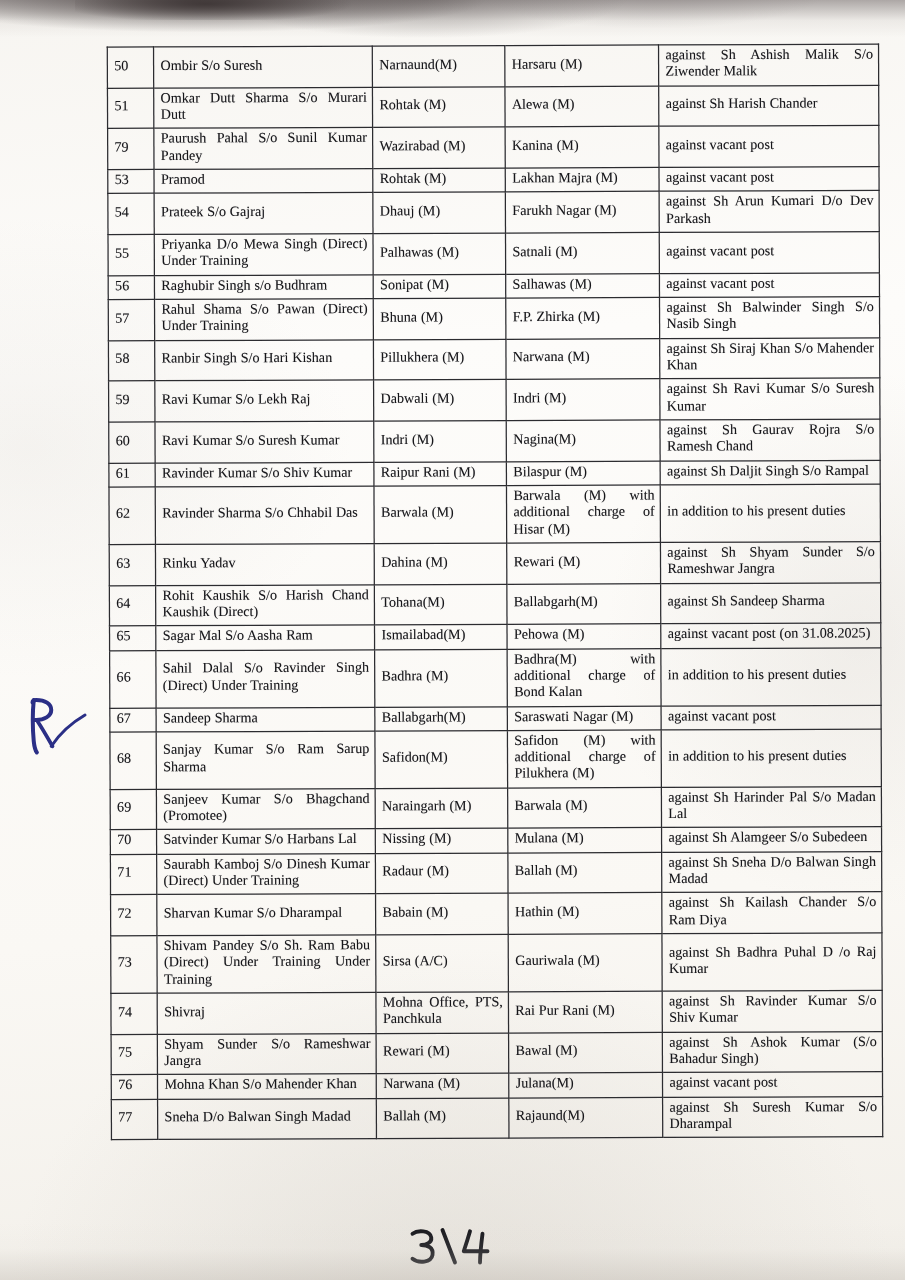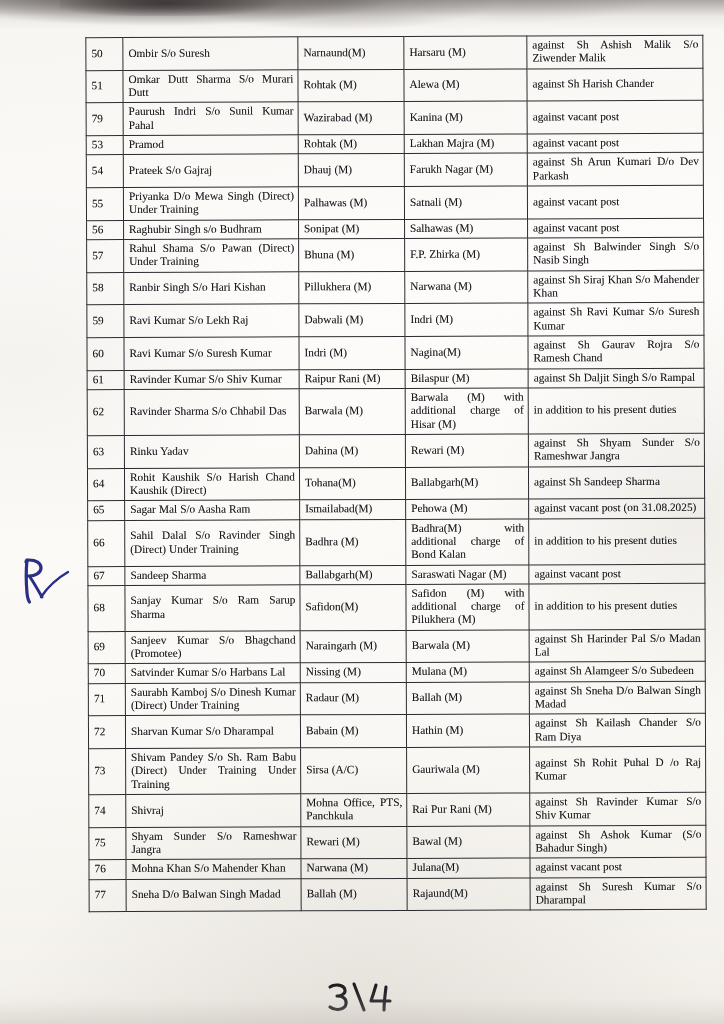--- a/index.html
+++ b/index.html
@@ -140,21 +140,21 @@
           </tr>
           <tr>
             <td class="c-sn">51</td>
             <td class="c-name">Omkar Dutt Sharma S/o Murari Dutt</td>
             <td class="c-from">Rohtak (M)</td>
             <td class="c-to">Alewa (M)</td>
             <td class="c-remark">against Sh Harish Chander</td>
           </tr>
           <tr>
             <td class="c-sn">79</td>
-            <td class="c-name">Paurush Indri S/o Sunil Kumar Pahal</td>
+            <td class="c-name">Paurush Pahal S/o Sunil Kumar Pandey</td>
             <td class="c-from">Wazirabad (M)</td>
             <td class="c-to">Kanina (M)</td>
             <td class="c-remark">against vacant post</td>
           </tr>
           <tr>
             <td class="c-sn">53</td>
             <td class="c-name">Pramod</td>
             <td class="c-from">Rohtak (M)</td>
             <td class="c-to">Lakhan Majra (M)</td>
             <td class="c-remark">against vacant post</td>
@@ -290,21 +290,21 @@
             <td class="c-name">Sharvan Kumar S/o Dharampal</td>
             <td class="c-from">Babain (M)</td>
             <td class="c-to">Hathin (M)</td>
             <td class="c-remark">against Sh Kailash Chander S/o Ram Diya</td>
           </tr>
           <tr>
             <td class="c-sn">73</td>
             <td class="c-name">Shivam Pandey S/o Sh. Ram Babu (Direct) Under Training Under Training</td>
             <td class="c-from">Sirsa (A/C)</td>
             <td class="c-to">Gauriwala (M)</td>
-            <td class="c-remark">against Sh Rohit Puhal D /o Raj Kumar</td>
+            <td class="c-remark">against Sh Badhra Puhal D /o Raj Kumar</td>
           </tr>
           <tr>
             <td class="c-sn">74</td>
             <td class="c-name">Shivraj</td>
             <td class="c-from">Mohna Office, PTS, Panchkula</td>
             <td class="c-to">Rai Pur Rani (M)</td>
             <td class="c-remark">against Sh Ravinder Kumar S/o Shiv Kumar</td>
           </tr>
           <tr>
             <td class="c-sn">75</td>

